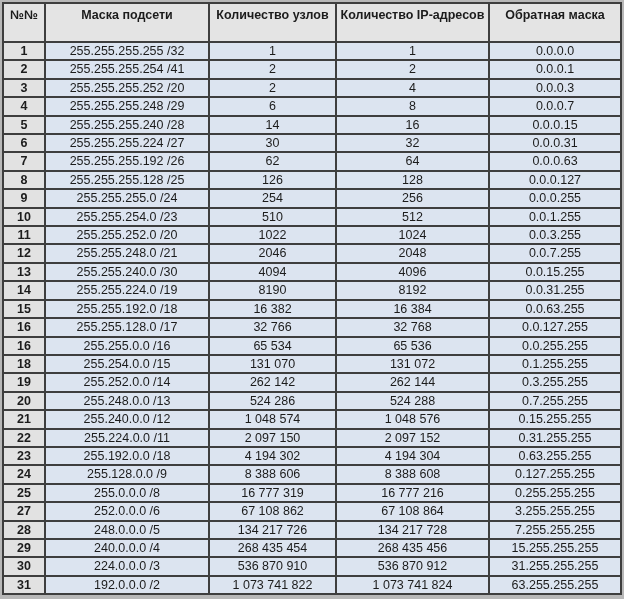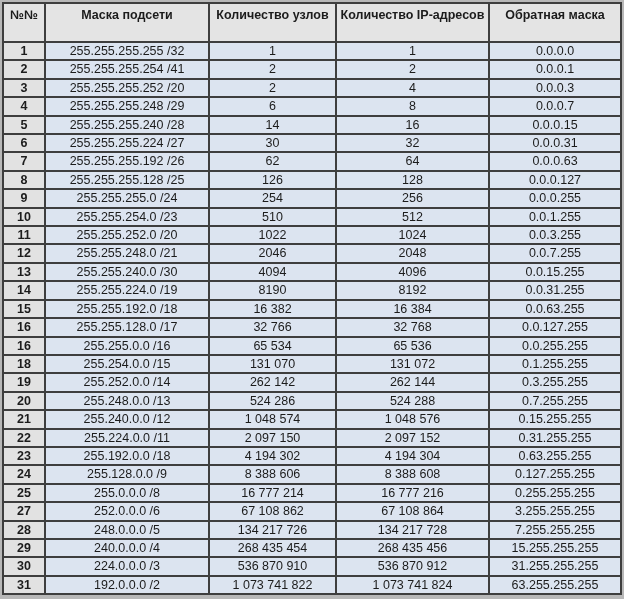--- a/index.html
+++ b/index.html
@@ -244,21 +244,21 @@
         <tr>
           <td class="num-col">24</td>
           <td>255.128.0.0 /9</td>
           <td>8 388 606</td>
           <td>8 388 608</td>
           <td>0.127.255.255</td>
         </tr>
         <tr>
           <td class="num-col">25</td>
           <td>255.0.0.0 /8</td>
-          <td>16 777 214</td>
+          <td>16 777 319</td>
           <td>16 777 216</td>
           <td>0.255.255.255</td>
         </tr>
         <tr>
           <td class="num-col">27</td>
           <td>252.0.0.0 /6</td>
           <td>67 108 862</td>
           <td>67 108 864</td>
           <td>3.255.255.255</td>
         </tr>

